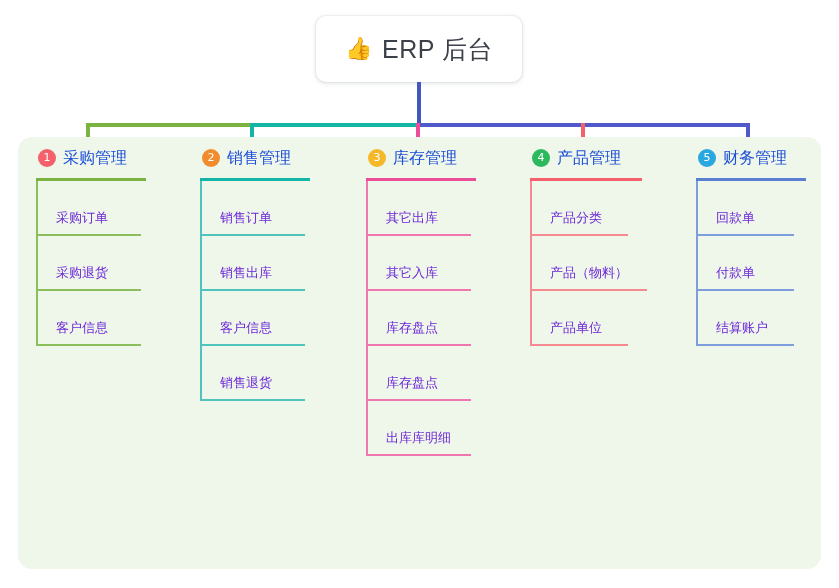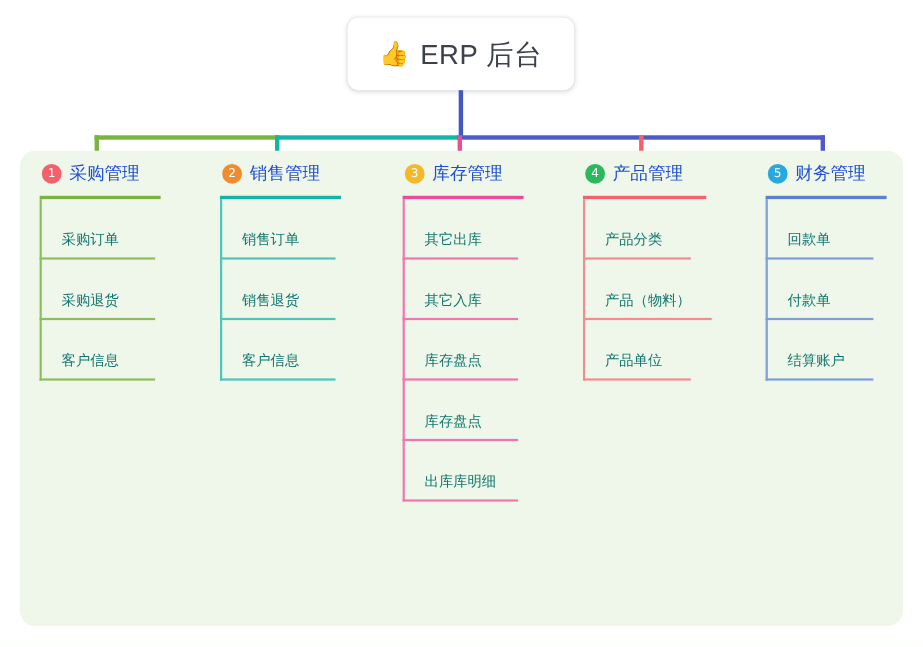--- a/index.html
+++ b/index.html
@@ -164,21 +164,21 @@
     position: relative;
     height: 55px;
     box-sizing: border-box;
     display: flex;
     align-items: flex-end;
     padding-left: 20px;
     padding-bottom: 6px;
   }
   .item .item-label {
     font-size: 13px;
-    color: #0f766e;
+    color: #6d28d9;
     white-space: nowrap;
     padding-bottom: 3px;
     text-align: center;
   }
   .item::after {
     content: "";
     position: absolute;
     left: 0;
     bottom: 0;
     height: 2px;
@@ -239,24 +239,27 @@
       <span class="badge" style="background: rgb(240, 140, 46);">2</span>
       <span class="col-title">销售管理</span>
     </div>
     <div class="head-rule" id="rule-2"></div>
     <div class="items">
       <div class="spine" id="spine-2"></div>
       <div class="item">
           <span class="item-label">销售订单</span>
         </div>
       <div class="item">
+          <span class="item-label">销售出库</span>
+        </div>
+      <div class="item">
+          <span class="item-label">客户信息</span>
+        </div>
+      <div class="item">
           <span class="item-label">销售退货</span>
-        </div>
-      <div class="item">
-          <span class="item-label">客户信息</span>
         </div>
     </div>
   </div>
 
   <div class="column" id="col-3">
     <div class="col-head">
       <span class="badge" style="background: rgb(245, 184, 40);">3</span>
       <span class="col-title">库存管理</span>
     </div>
     <div class="head-rule" id="rule-3"></div>

